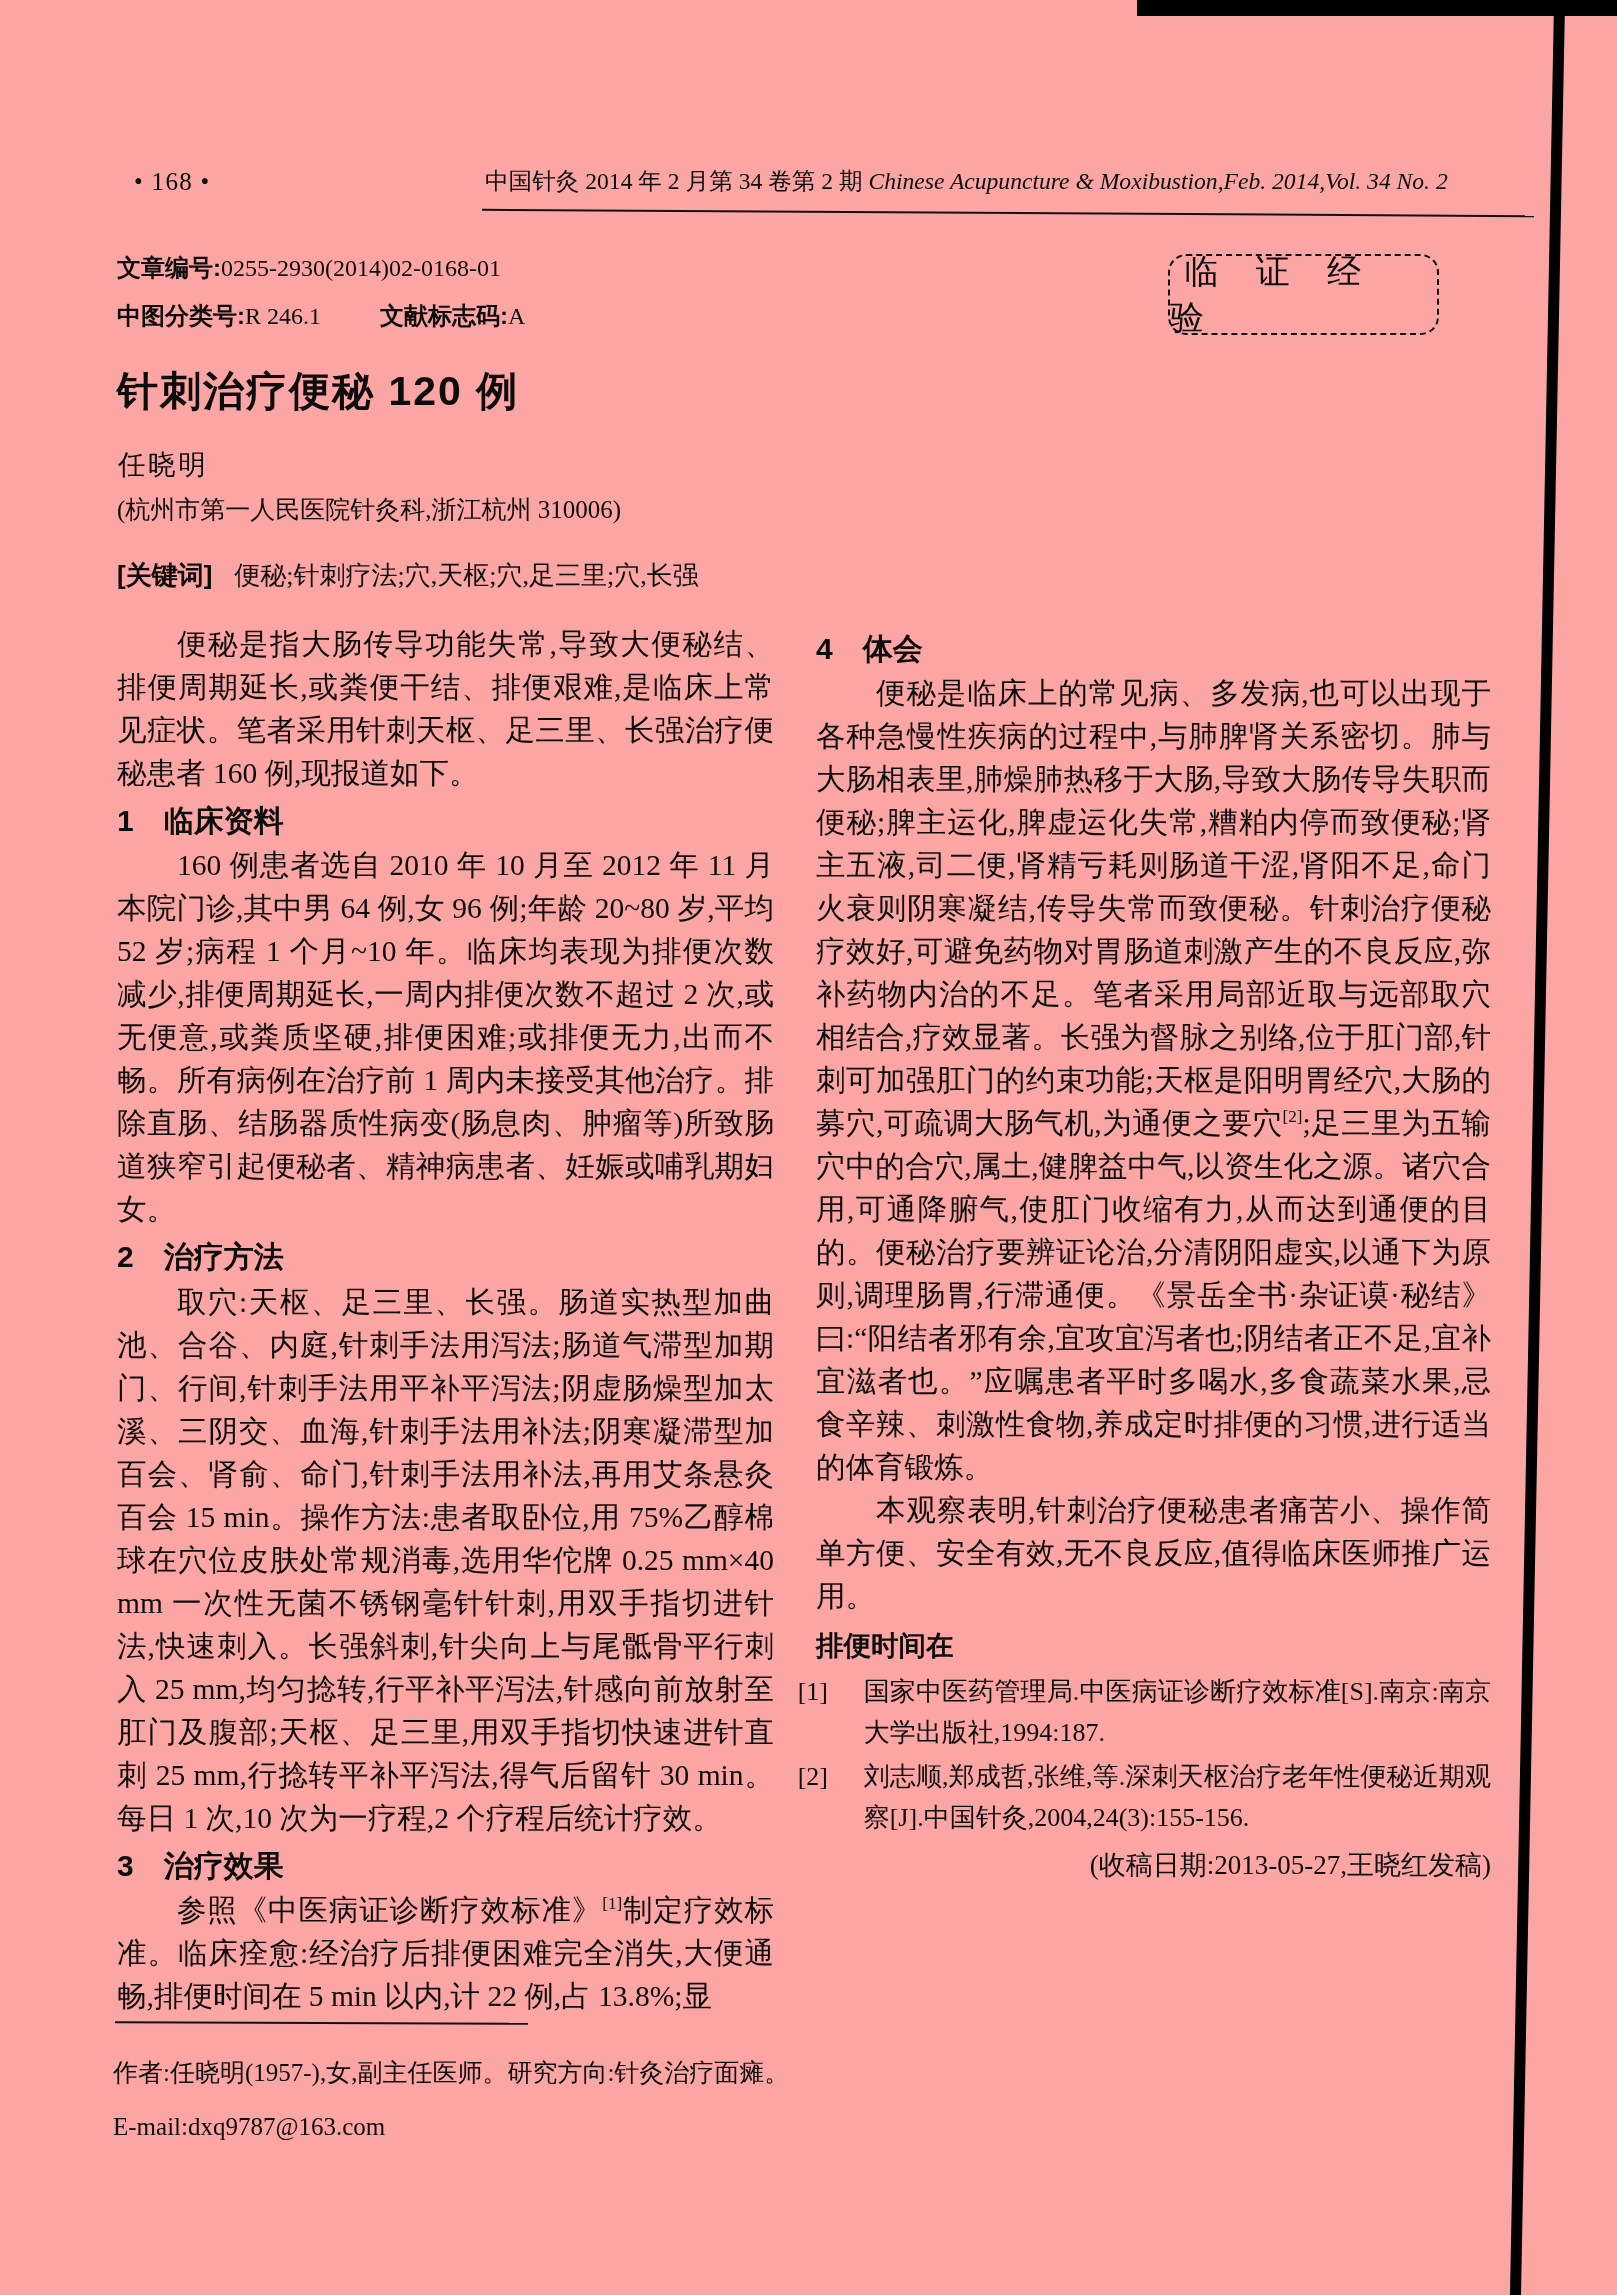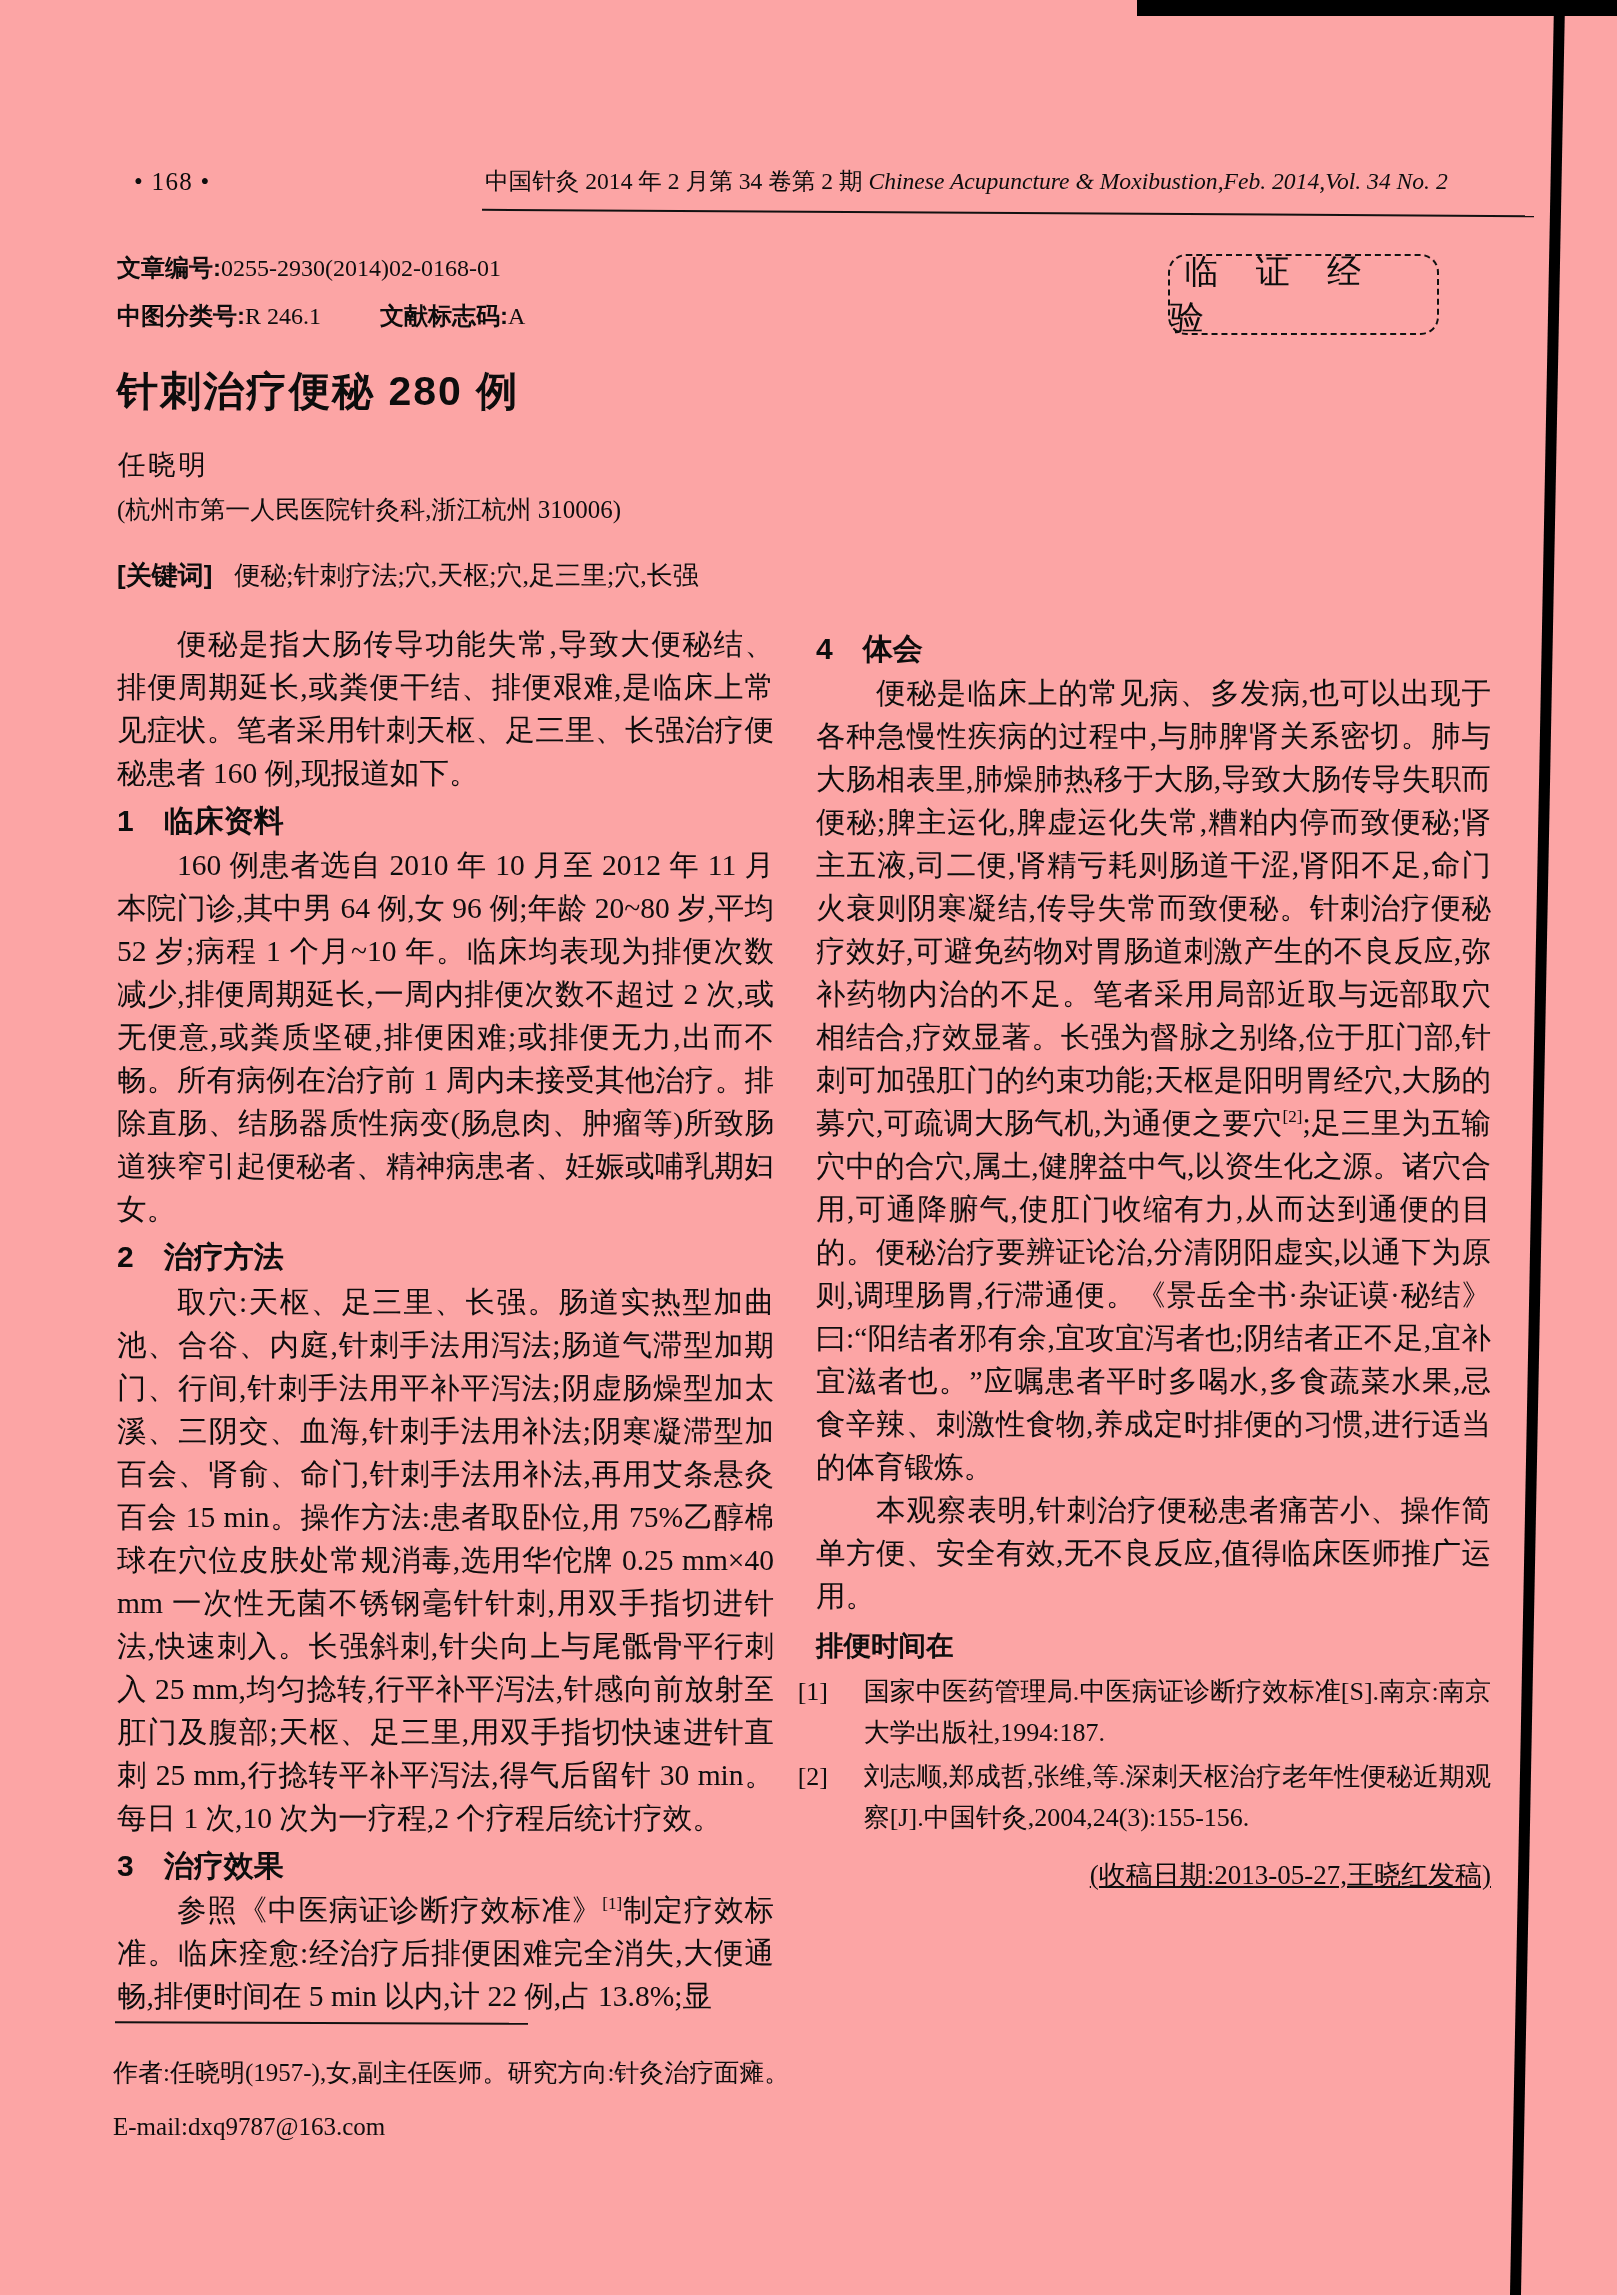--- a/index.html
+++ b/index.html
@@ -52,21 +52,21 @@
   .sec-heading { font-family: "Liberation Sans", "DejaVu Sans", sans-serif; font-weight: 700;
                  font-size: 30px; line-height: 43px; margin: 3.9px 0 2.6px; text-align: left; }
   sup { font-size: 0.58em; line-height: 0; }
 
   
   .refs-heading { font-family: "Liberation Sans", "DejaVu Sans", sans-serif; font-weight: 700;
                   font-size: 27.5px; line-height: 42px; margin-top: 6.6px; text-align: left; }
   .refs { font-size: 26px; line-height: 41px; margin-top: 3.9px; }
   .ref { position: relative; padding-left: 66px; margin-left: -18.3px; margin-bottom: 2.6px; text-align: justify; }
   .ref .ref-label { position: absolute; left: 0; top: 0; }
-  .received { font-size: 27px; margin-top: 16px; text-align: right; text-decoration: underline; }
+  .received { font-size: 27px; margin-top: 6px; text-align: right; }
 
   
   .footnote-rule { position: absolute; left: 115px; top: 2022px; width: 413px; height: 2px; background: #111;
                    transform: rotate(0.2deg); }
   .footnote { position: absolute; left: 113px; top: 2046px; width: 662px; font-size: 25px; line-height: 54px; }
   .footnote div { white-space: nowrap; }
 </style>
 </head>
 <body>
 
@@ -85,21 +85,21 @@
     <div>
       <span class="lbl">文章编号:</span><span>0255-2930(2014)02-0168-01</span>
     </div>
     <div>
       <span class="lbl">中图分类号:</span><span>R 246.1</span><span class="gap"></span><span class="lbl">文献标志码:</span><span>A</span>
     </div>
   </div>
 
   <div class="badge">临 证 经 验</div>
 
-  <h1 class="title" style="margin:0;">针刺治疗便秘 280 例</h1>
+  <h1 class="title" style="margin:0;">针刺治疗便秘 120 例</h1>
   <div class="author">任晓明</div>
   <div class="affil">(杭州市第一人民医院针灸科,浙江杭州 310006)</div>
   <div class="keywords">
     <span class="kw-lbl">[关键词]</span><span>便秘;针刺疗法;穴,天枢;穴,足三里;穴,长强</span>
   </div>
 
   <div class="col col-left">
     <p class="indent">便秘是指大肠传导功能失常,导致大便秘结、排便周期延长,或粪便干结、排便艰难,是临床上常见症状。笔者采用针刺天枢、足三里、长强治疗便秘患者 160 例,现报道如下。</p>
     <div class="sec-heading">1　临床资料</div>
     <p class="indent">160 例患者选自 2010 年 10 月至 2012 年 11 月本院门诊,其中男 64 例,女 96 例;年龄 20~80 岁,平均 52 岁;病程 1 个月~10 年。临床均表现为排便次数减少,排便周期延长,一周内排便次数不超过 2 次,或无便意,或粪质坚硬,排便困难;或排便无力,出而不畅。所有病例在治疗前 1 周内未接受其他治疗。排除直肠、结肠器质性病变(肠息肉、肿瘤等)所致肠道狭窄引起便秘者、精神病患者、妊娠或哺乳期妇女。</p>

